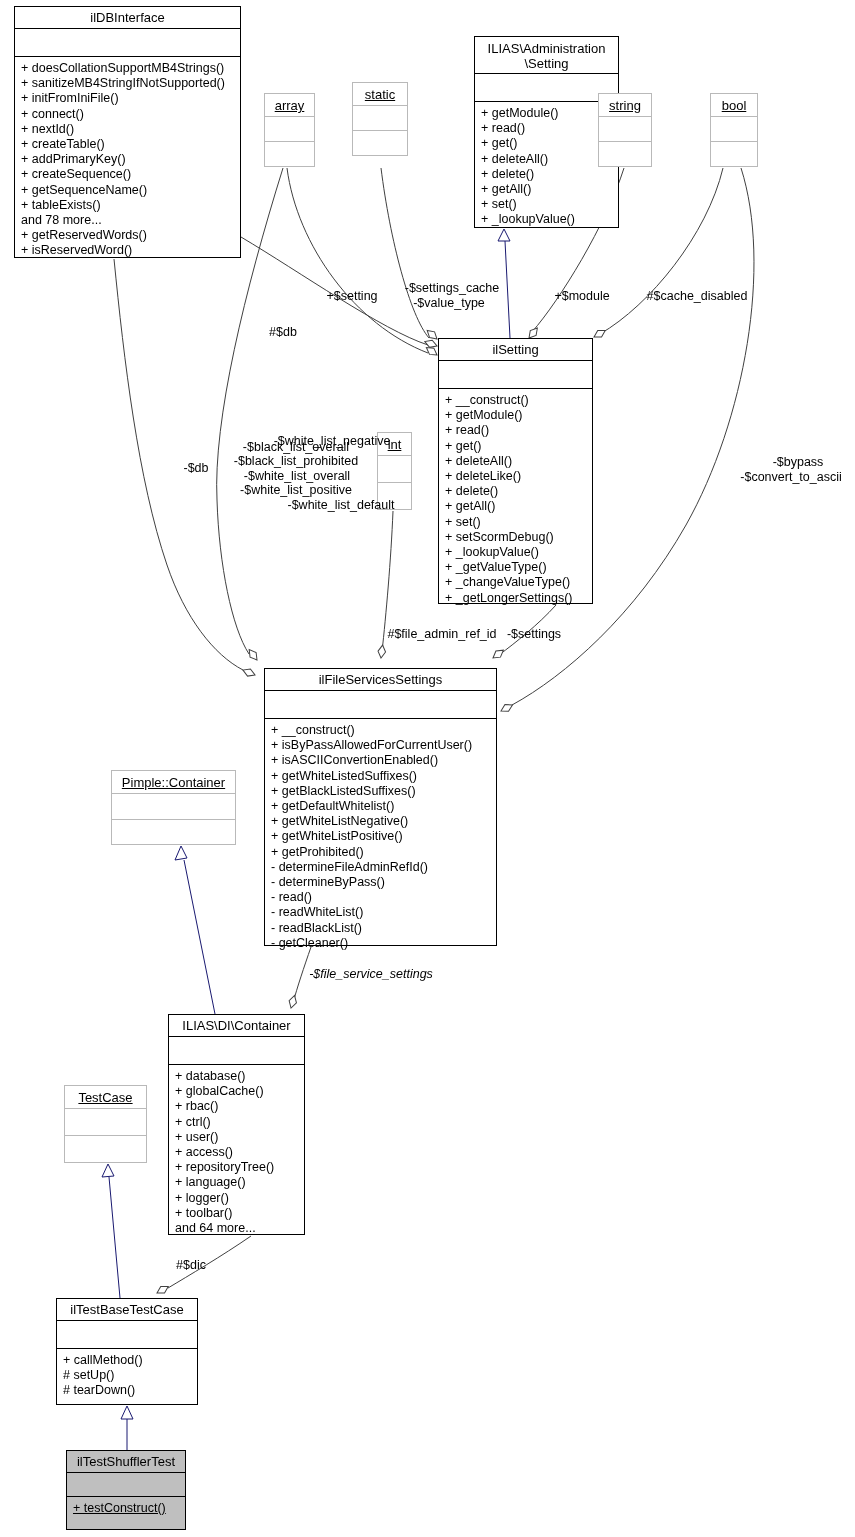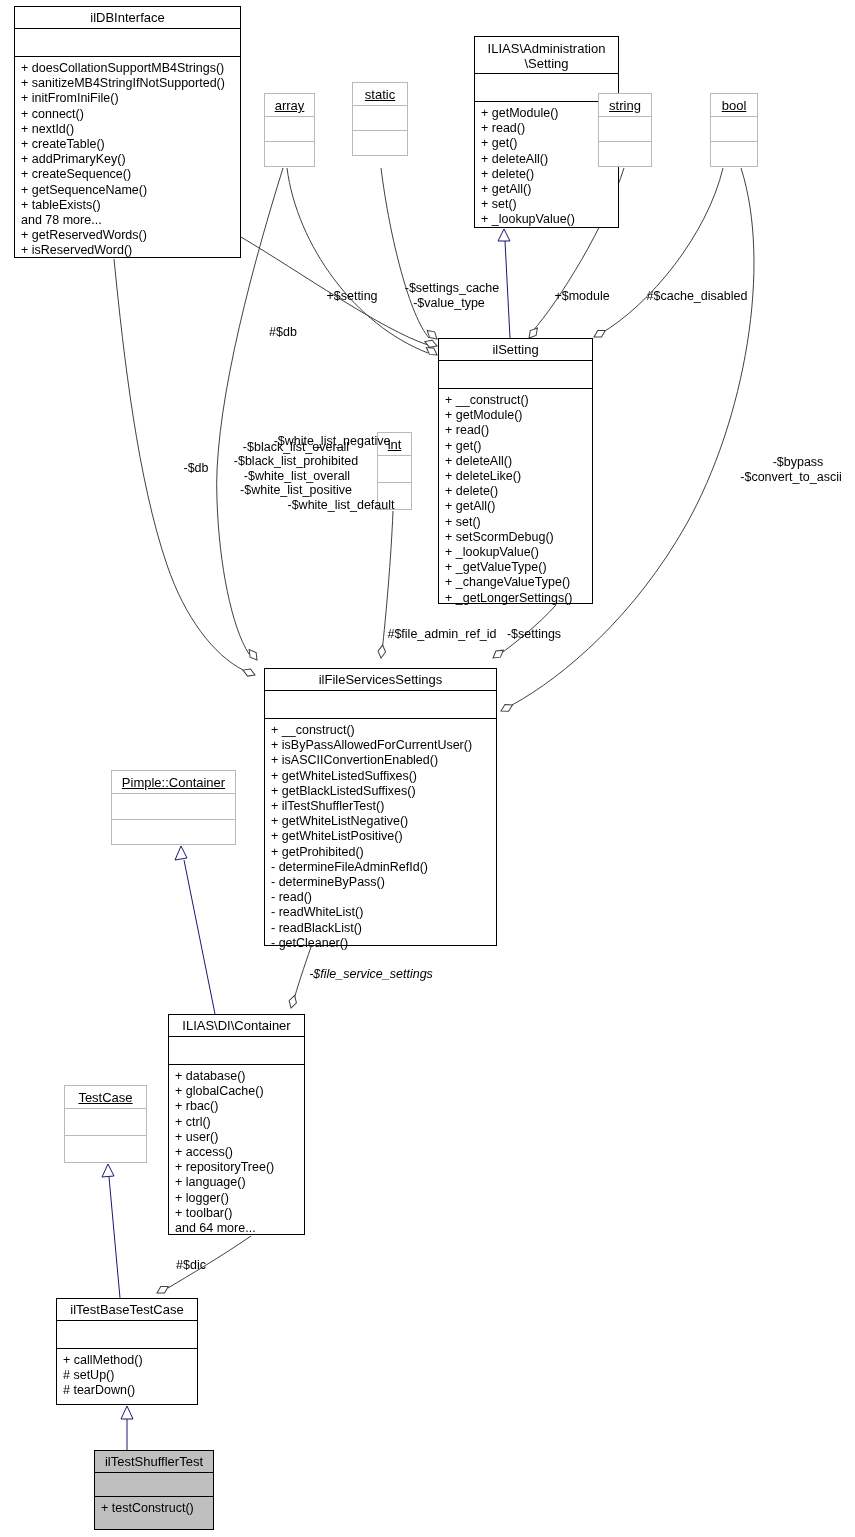--- a/index.html
+++ b/index.html
@@ -193,21 +193,21 @@
 
   <div class="box" style="left:264px; top:668px; width:233px; height:278px;">
     <div class="title">ilFileServicesSettings</div>
     <div class="sec attrs"></div>
     <div class="sec methods">
         <div class="m">+ __construct()</div>
         <div class="m">+ isByPassAllowedForCurrentUser()</div>
         <div class="m">+ isASCIIConvertionEnabled()</div>
         <div class="m">+ getWhiteListedSuffixes()</div>
         <div class="m">+ getBlackListedSuffixes()</div>
-        <div class="m">+ ilTestShufflerTest()</div>
+        <div class="m">+ getDefaultWhitelist()</div>
         <div class="m">+ getWhiteListNegative()</div>
         <div class="m">+ getWhiteListPositive()</div>
         <div class="m">+ getProhibited()</div>
         <div class="m">- determineFileAdminRefId()</div>
         <div class="m">- determineByPass()</div>
         <div class="m">- read()</div>
         <div class="m">- readWhiteList()</div>
         <div class="m">- readBlackList()</div>
         <div class="m">- getCleaner()</div>
       </div>
@@ -246,24 +246,24 @@
         <div class="m"># tearDown()</div>
       </div>
   </div>
 
   <div class="box type-box" style="left:64px; top:1085px; width:83px; height:78px;">
     <div class="title">TestCase</div>
     <div class="sec"></div>
     <div class="sec"></div>
   </div>
 
-  <div class="box gray-fill" style="left:66px; top:1450px; width:120px; height:80px;margin-left:28px;">
+  <div class="box gray-fill" style="left:66px; top:1450px; width:120px; height:80px;">
     <div class="title">ilTestShufflerTest</div>
     <div class="sec attrs" style="height:23px;"></div>
-    <div class="sec methods" style="">
+    <div class="sec methods" style="text-decoration:underline;">
         <div class="m">+ testConstruct()</div>
       </div>
   </div>
 
   <div class="elabel" style="left:283px; top:289px;margin-top:36px;">#$db</div>
   <div class="elabel" style="left:352px; top:289px;">+$setting</div>
   <div class="elabel" style="left:452px; top:281px;">-$settings_cache</div>
   <div class="elabel" style="left:449px; top:296px;">-$value_type</div>
   <div class="elabel" style="left:582px; top:289px;">+$module</div>
   <div class="elabel" style="left:697px; top:289px;">#$cache_disabled</div>

